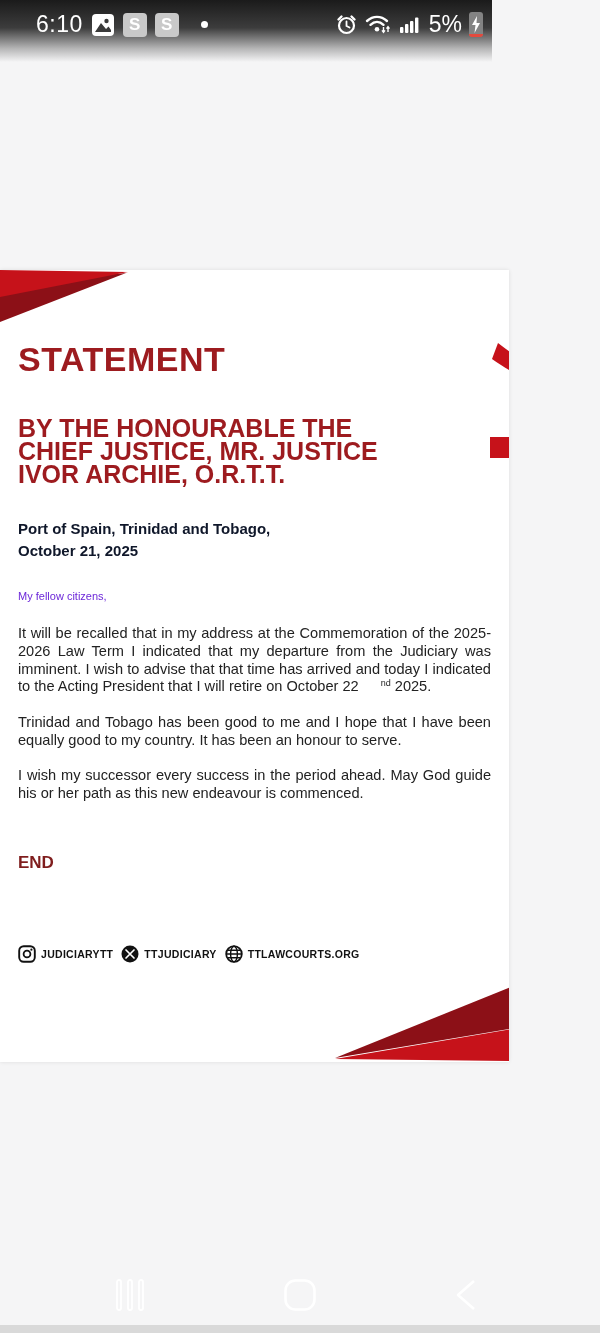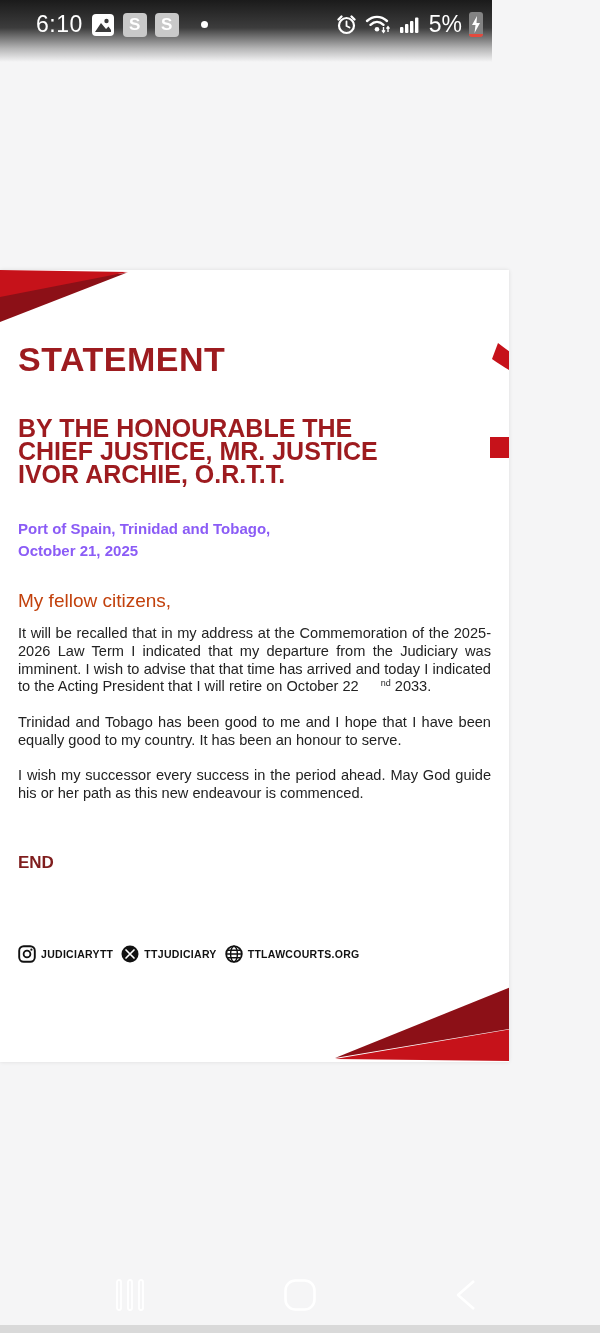--- a/index.html
+++ b/index.html
@@ -36,23 +36,23 @@
   .br-red{background:var(--bright-red);clip-path:polygon(335px 789px,600px 744px,600px 792px);}
   .br-navy{background:var(--navy);clip-path:polygon(585px 688px,600px 680px,600px 792px,569px 792px);}
   .logo-bird{position:absolute;left:490px;top:73px;width:110px;height:52px;}
   .logo-bar{position:absolute;left:490px;top:167px;width:110px;height:21px;background:var(--bright-red);}
 
   .doc-content{position:absolute;inset:0;z-index:2;}
   .doc-title{position:absolute;left:18px;top:70px;color:var(--title-red);font-weight:bold;
     font-size:34px;letter-spacing:.5px;}
   .doc-subtitle{position:absolute;left:18px;top:115px;color:var(--title-red);font-weight:bold;
     font-size:25px;line-height:23px;white-space:pre-line;margin-top:32px;}
-  .dateline{position:absolute;left:18px;top:248px;color:#8b5cf6;font-weight:bold;
+  .dateline{position:absolute;left:18px;top:248px;color:#0f172a;font-weight:bold;
     font-size:15px;line-height:22px;white-space:pre-line;}
-  .salutation{position:absolute;left:18px;top:320px;color:#c2410c;font-size:19px;}
+  .salutation{position:absolute;left:18px;top:320px;color:#6d28d9;font-size:11px;}
   .para{position:absolute;left:18px;right:18px;color:#222;font-size:14.6px;
     line-height:17.8px;text-align:justify;}
   .para sup{font-size:9px;vertical-align:super;line-height:0;padding-left:22px;}
   .p1{top:355px;} .p2{top:444px;} .p3{top:497px;}
   .end-label{position:absolute;left:18px;top:583px;color:#7f1d1d;font-weight:bold;font-size:17px;}
 
   .footer-row{position:absolute;left:18px;top:675px;display:flex;align-items:center;gap:8px;}
   .footer-item{display:flex;align-items:center;gap:5px;}
   .footer-item .label{font-size:10.5px;font-weight:bold;color:#121212;letter-spacing:.3px;}
 
@@ -133,21 +133,21 @@
   </div>
 
   <div class="doc-content">
     <div class="doc-title">STATEMENT</div>
     <div class="doc-subtitle">BY THE HONOURABLE THE
 CHIEF JUSTICE, MR. JUSTICE
 IVOR ARCHIE, O.R.T.T.</div>
     <div class="dateline">Port of Spain, Trinidad and Tobago,
 October 21, 2025</div>
     <div class="salutation">My fellow citizens,</div>
-    <p class="para p1"><span>It will be recalled that in my address at the Commemoration of the 2025-2026 Law Term I indicated that my departure from the Judiciary was imminent. I wish to advise that that time has arrived and today I indicated to the Acting President that I will retire on October 22</span><sup>nd</sup><span> 2033.</span></p>
+    <p class="para p1"><span>It will be recalled that in my address at the Commemoration of the 2025-2026 Law Term I indicated that my departure from the Judiciary was imminent. I wish to advise that that time has arrived and today I indicated to the Acting President that I will retire on October 22</span><sup>nd</sup><span> 2025.</span></p>
     <p class="para p3">I wish my successor every success in the period ahead. May God guide his or her path as this new endeavour is commenced.</p>
     <p class="para p2">Trinidad and Tobago has been good to me and I hope that I have been equally good to my country. It has been an honour to serve.</p>
     <div class="end-label">END</div>
 
     <div class="footer-row">
       <div class="footer-item">
         <span>
           <svg width="18" height="18" viewBox="0 0 18 18">
             <rect x="1.2" y="1.2" width="15.6" height="15.6" rx="4.5" fill="none" stroke="#111" stroke-width="1.9"></rect>
             <circle cx="9" cy="9" r="3.4" fill="none" stroke="#111" stroke-width="1.8"></circle>

